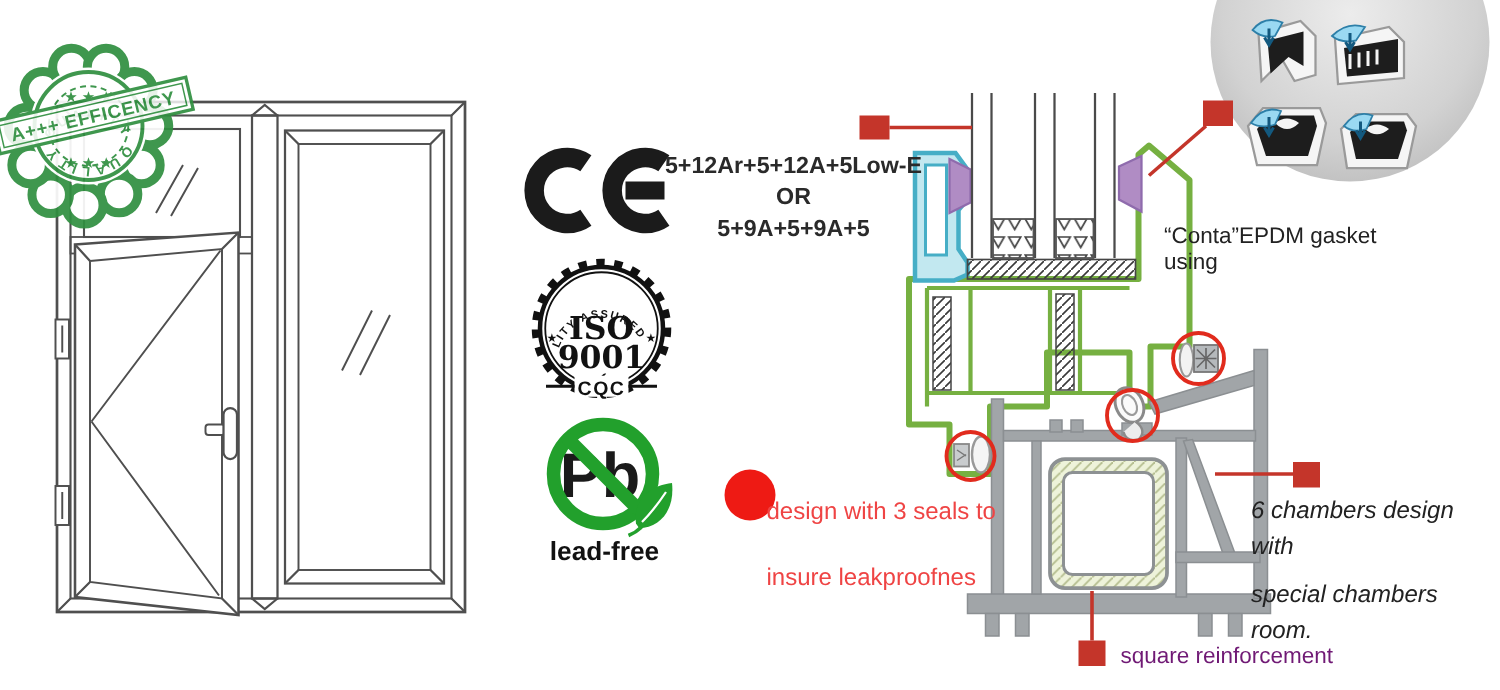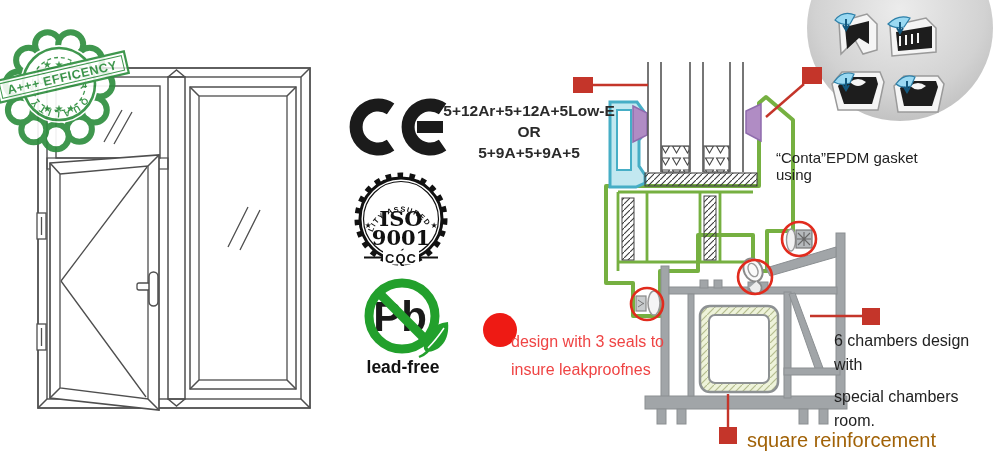--- a/index.html
+++ b/index.html
@@ -4,24 +4,24 @@
 <style>
   html,body{margin:0;padding:0;background:#fff;}
   #page{position:relative;width:1000px;height:460px;background:#ffffff;overflow:hidden;
         font-family:"Liberation Sans",sans-serif;}
   #graphics{position:absolute;left:0;top:0;}
   .txt{position:absolute;color:#262626;}
   #glass-spec{left:438px;top:100px;width:182px;text-align:center;font-size:15.5px;
               font-weight:600;line-height:21px;color:#2a2a2a;}
   #caption-gasket{left:776px;top:112px;width:180px;font-size:15px;color:#222;margin-top:37px;}
   #caption-seals{left:511px;top:330px;width:160px;font-size:16px;line-height:24px;color:#ef4444;}
-  #caption-seals .l2{margin-top:4px;}
-  #caption-chambers{left:834px;top:329px;width:165px;font-size:16px;line-height:24px;color:#222;}
+  #caption-seals .l2{margin-top:20px;}
+  #caption-chambers{left:834px;top:329px;width:165px;font-size:16px;line-height:24px;color:#222;font-style:italic;}
   #caption-chambers .l2{margin-top:8px;}
-  #caption-reinforcement{left:747px;top:429px;font-size:20px;color:#a16207;}
+  #caption-reinforcement{left:747px;top:429px;font-size:15px;color:#701a75;}
   #red-dot{position:absolute;left:483px;top:313px;width:34px;height:34px;border-radius:50%;
            background:#ee1a14;}
 </style>
 </head>
 <body>
 
 <div id="page">
 
 <svg id="graphics" width="1000" height="460" viewBox="0 0 1000 460">
   <defs>

